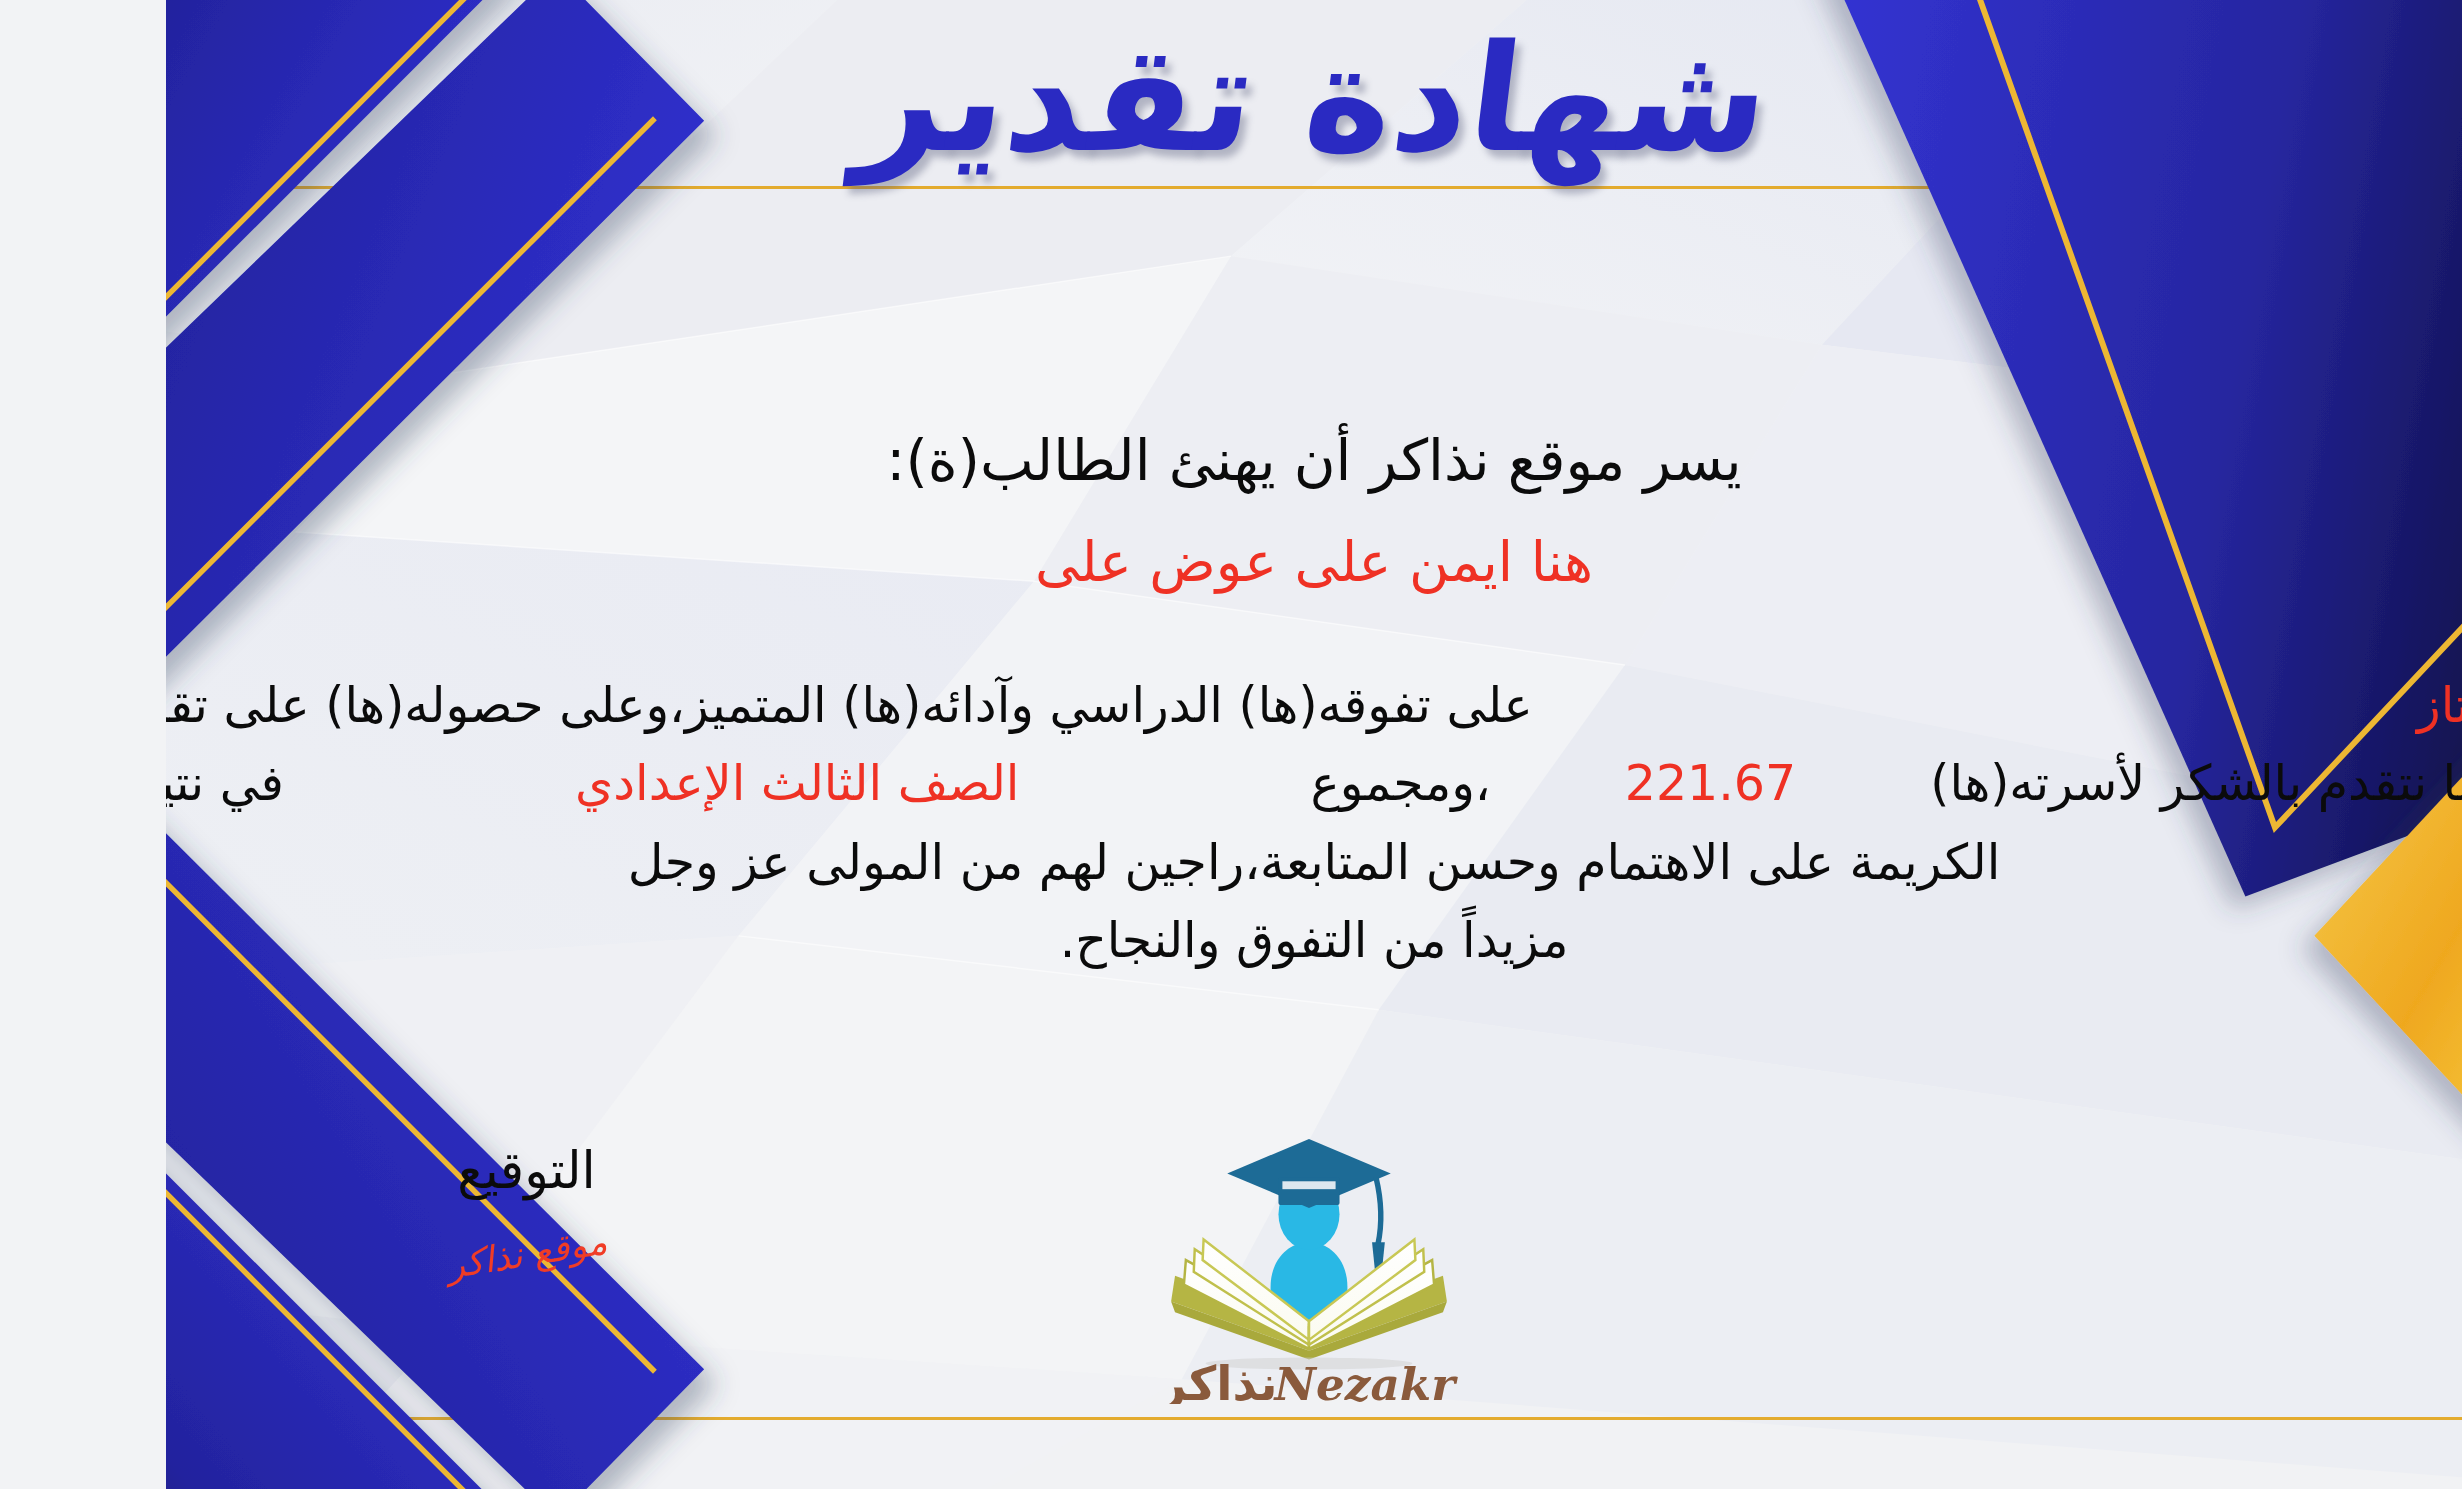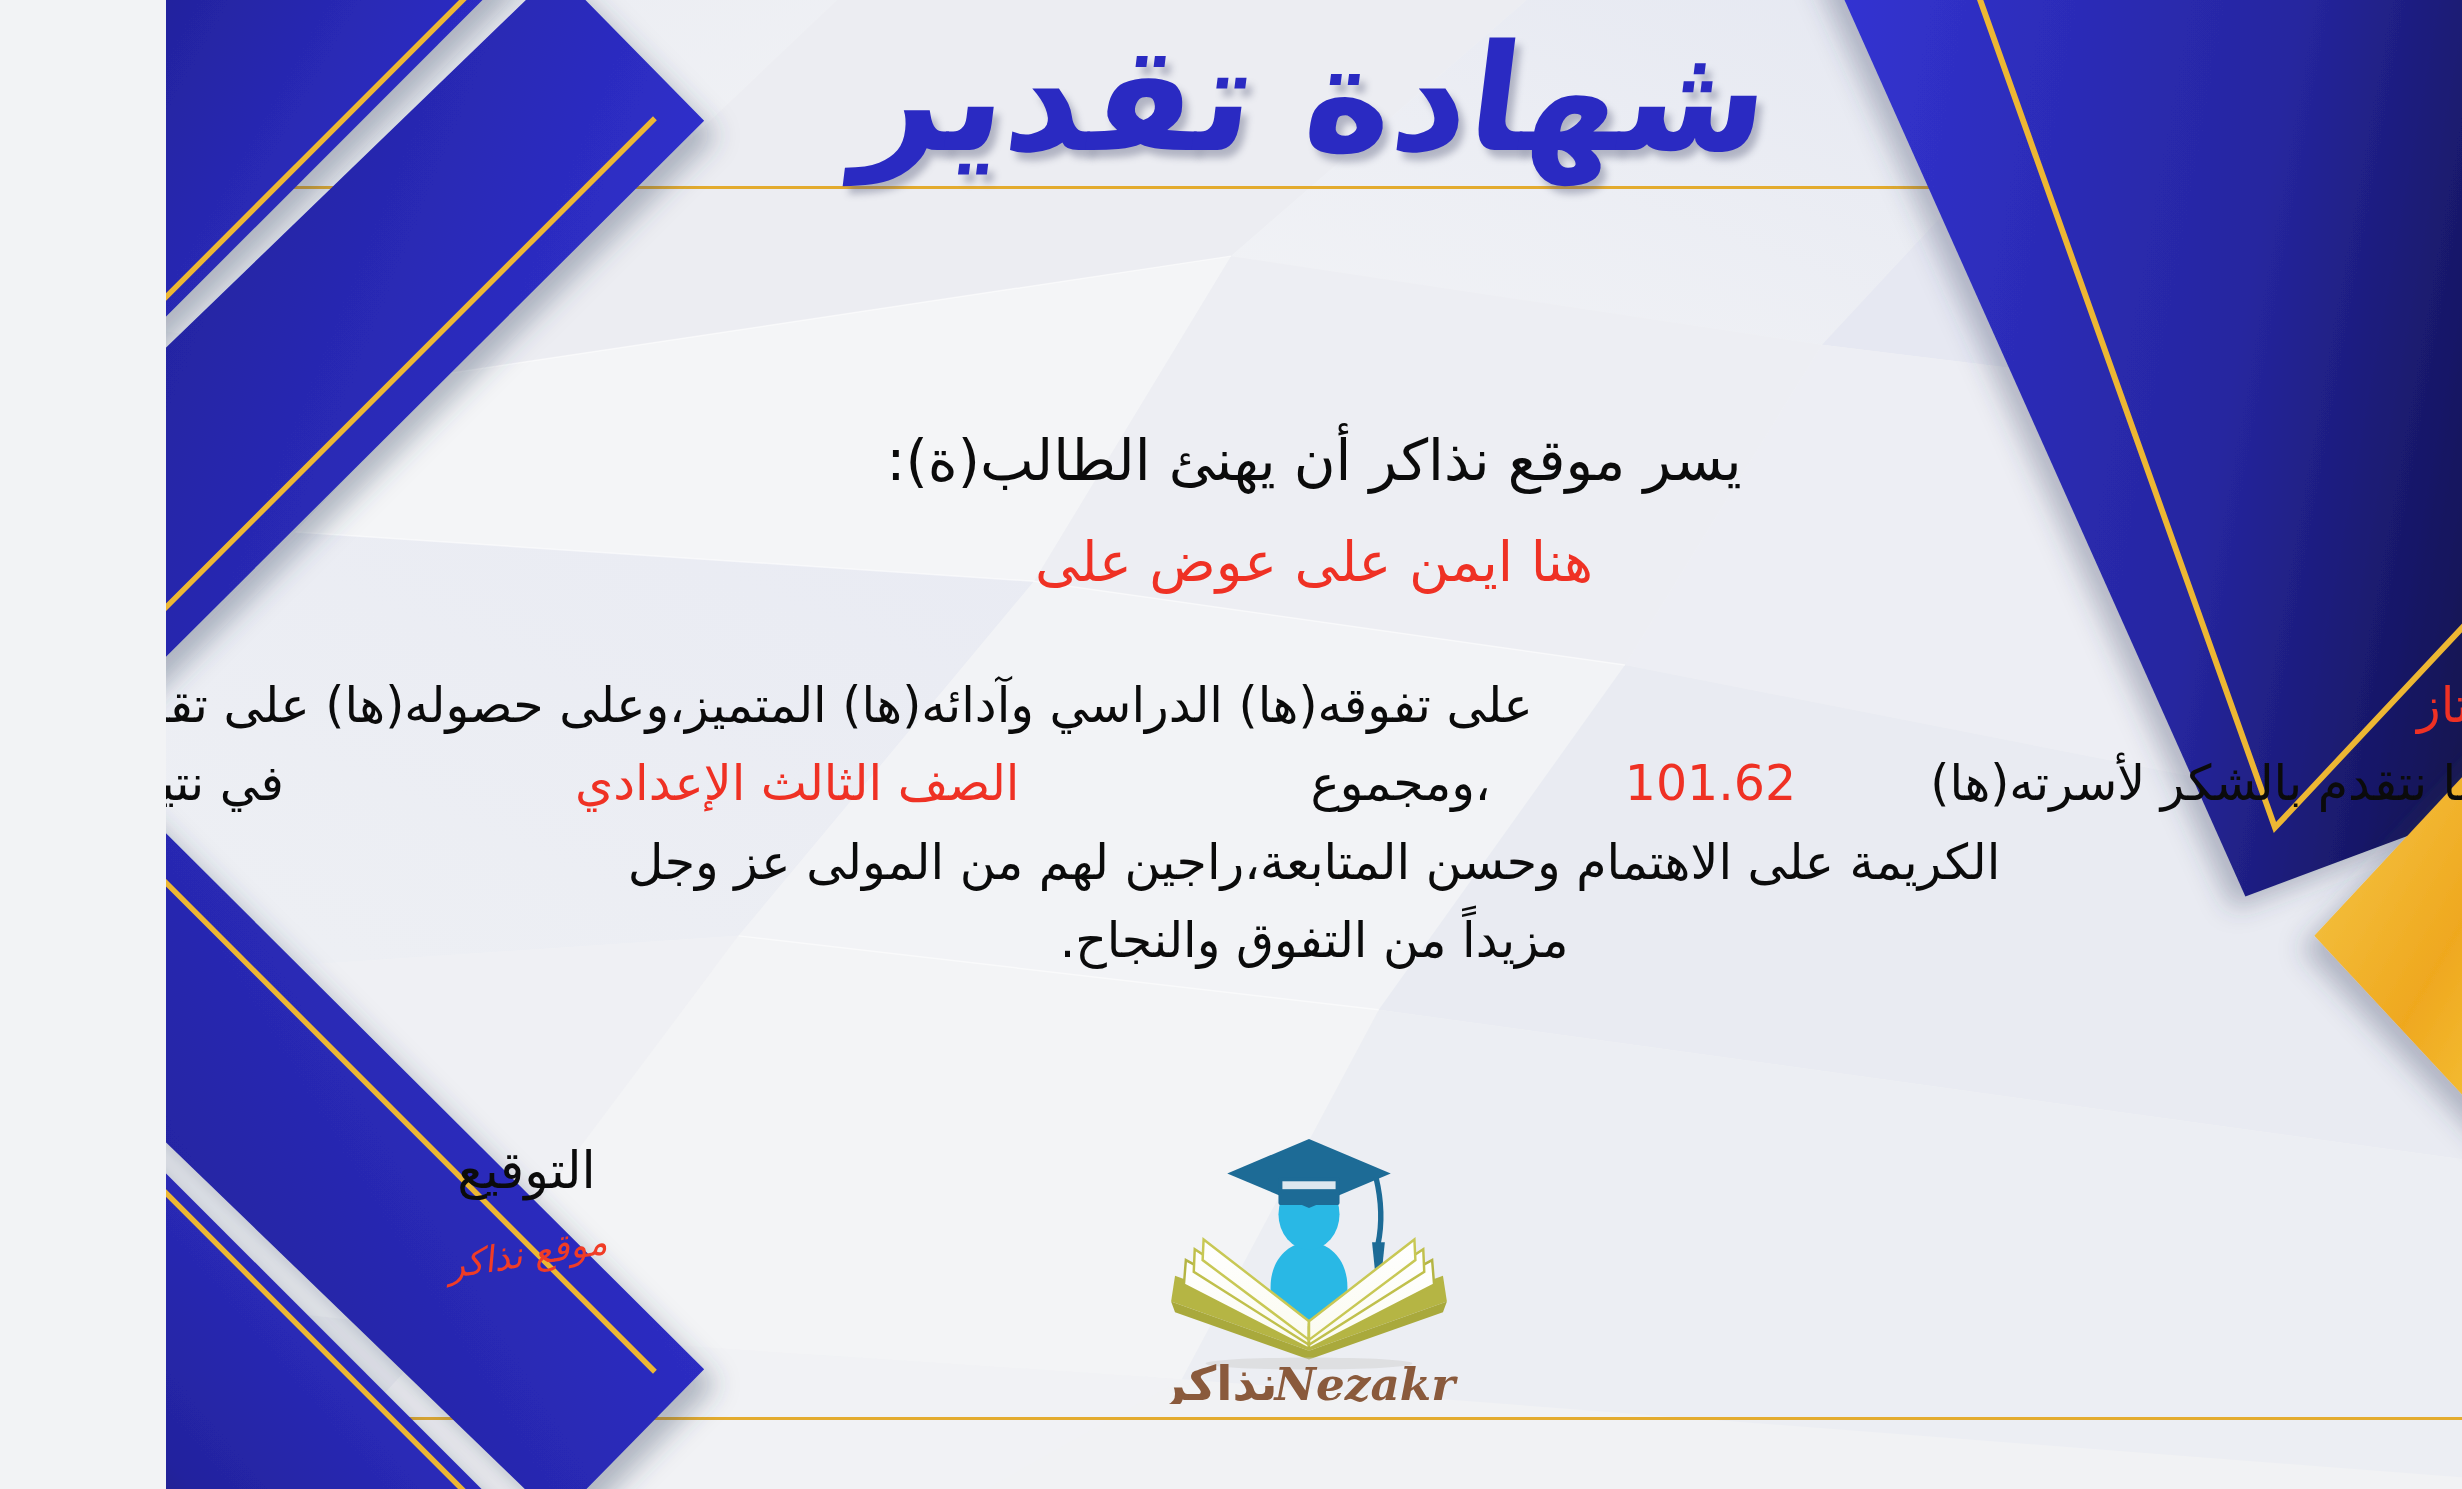--- a/index.html
+++ b/index.html
@@ -253,21 +253,21 @@
 
     <div class="paragraph">
 
       <div class="p-row justify">
         <span class="red">ممتاز</span>
         <span>على تفوقه(ها) الدراسي وآدائه(ها) المتميز،وعلى حصوله(ها) على تقدير</span>
       </div>
 
       <div class="p-row justify">
         <span>،كما نتقدم بالشكر لأسرته(ها)</span>
-        <span class="red">101.62</span>
+        <span class="red">221.67</span>
         <span>،ومجموع</span>
         <span class="gap-sm"></span>
         <span class="red">الصف الثالث الإعدادي</span>
         <span class="gap-sm"></span>
         <span>في نتيجة</span>
       </div>
 
       <div class="p-row">
         <span>الكريمة على الاهتمام وحسن المتابعة،راجين لهم من المولى عز وجل</span>
       </div>

